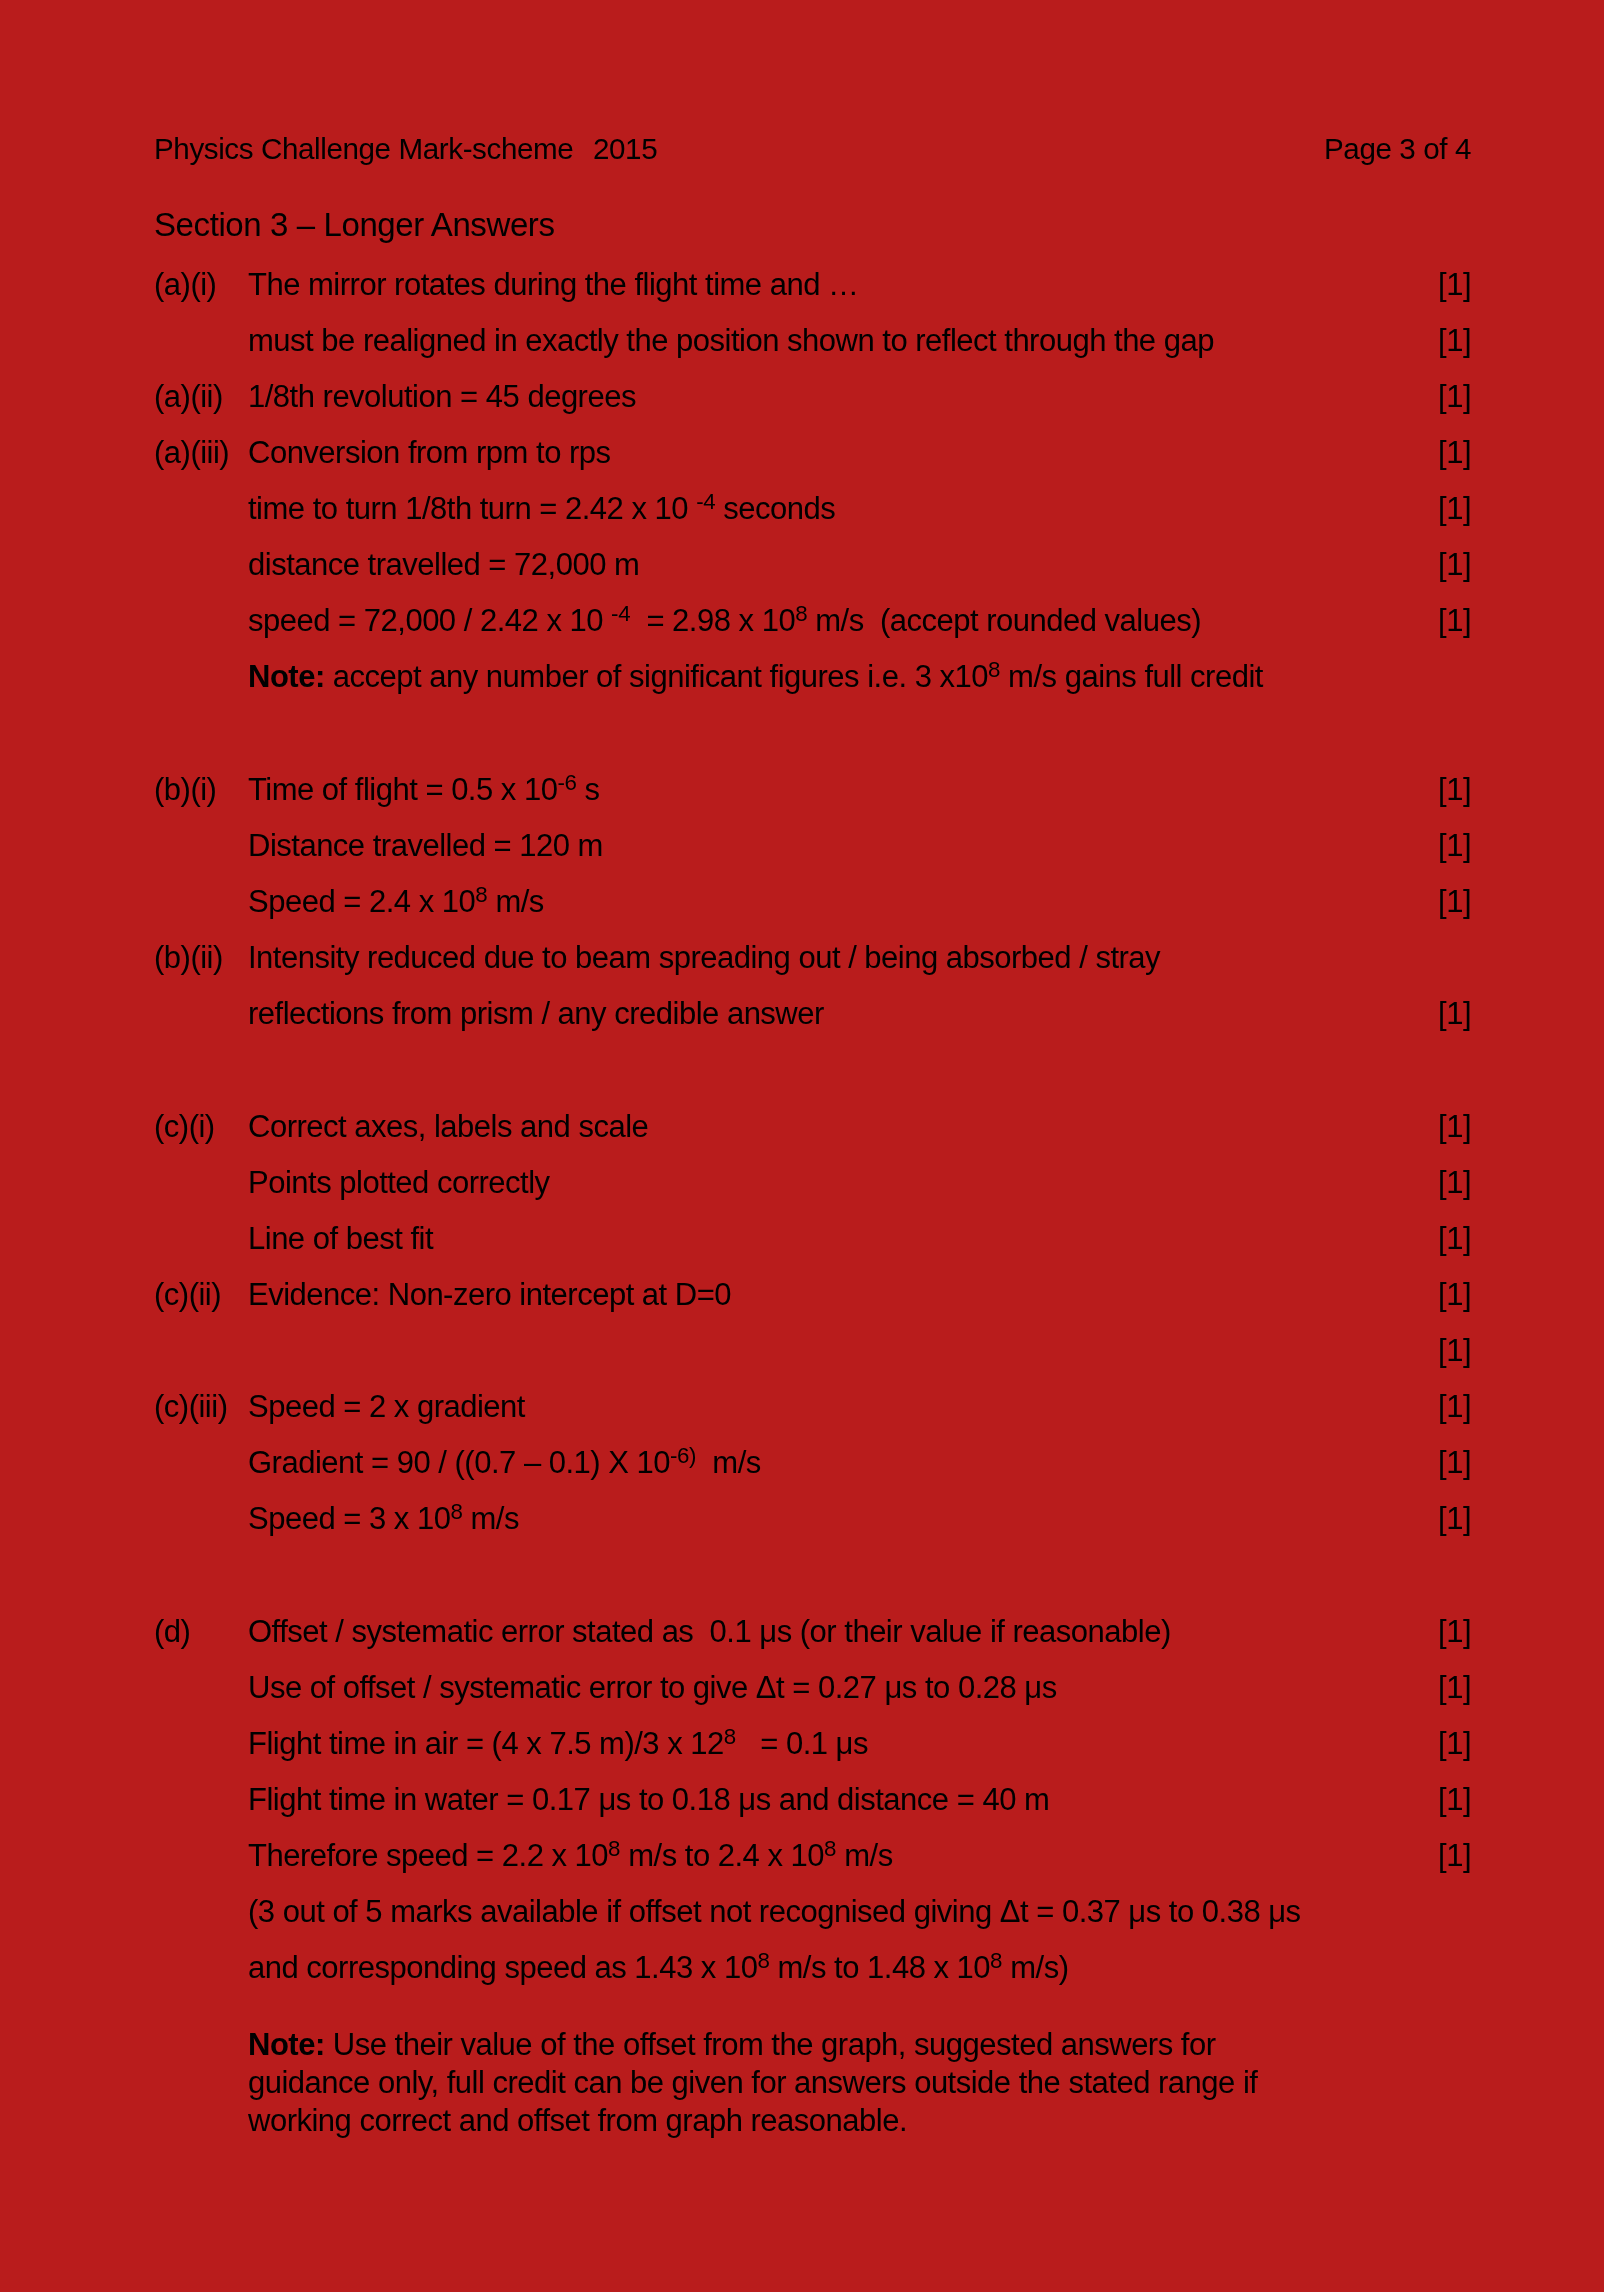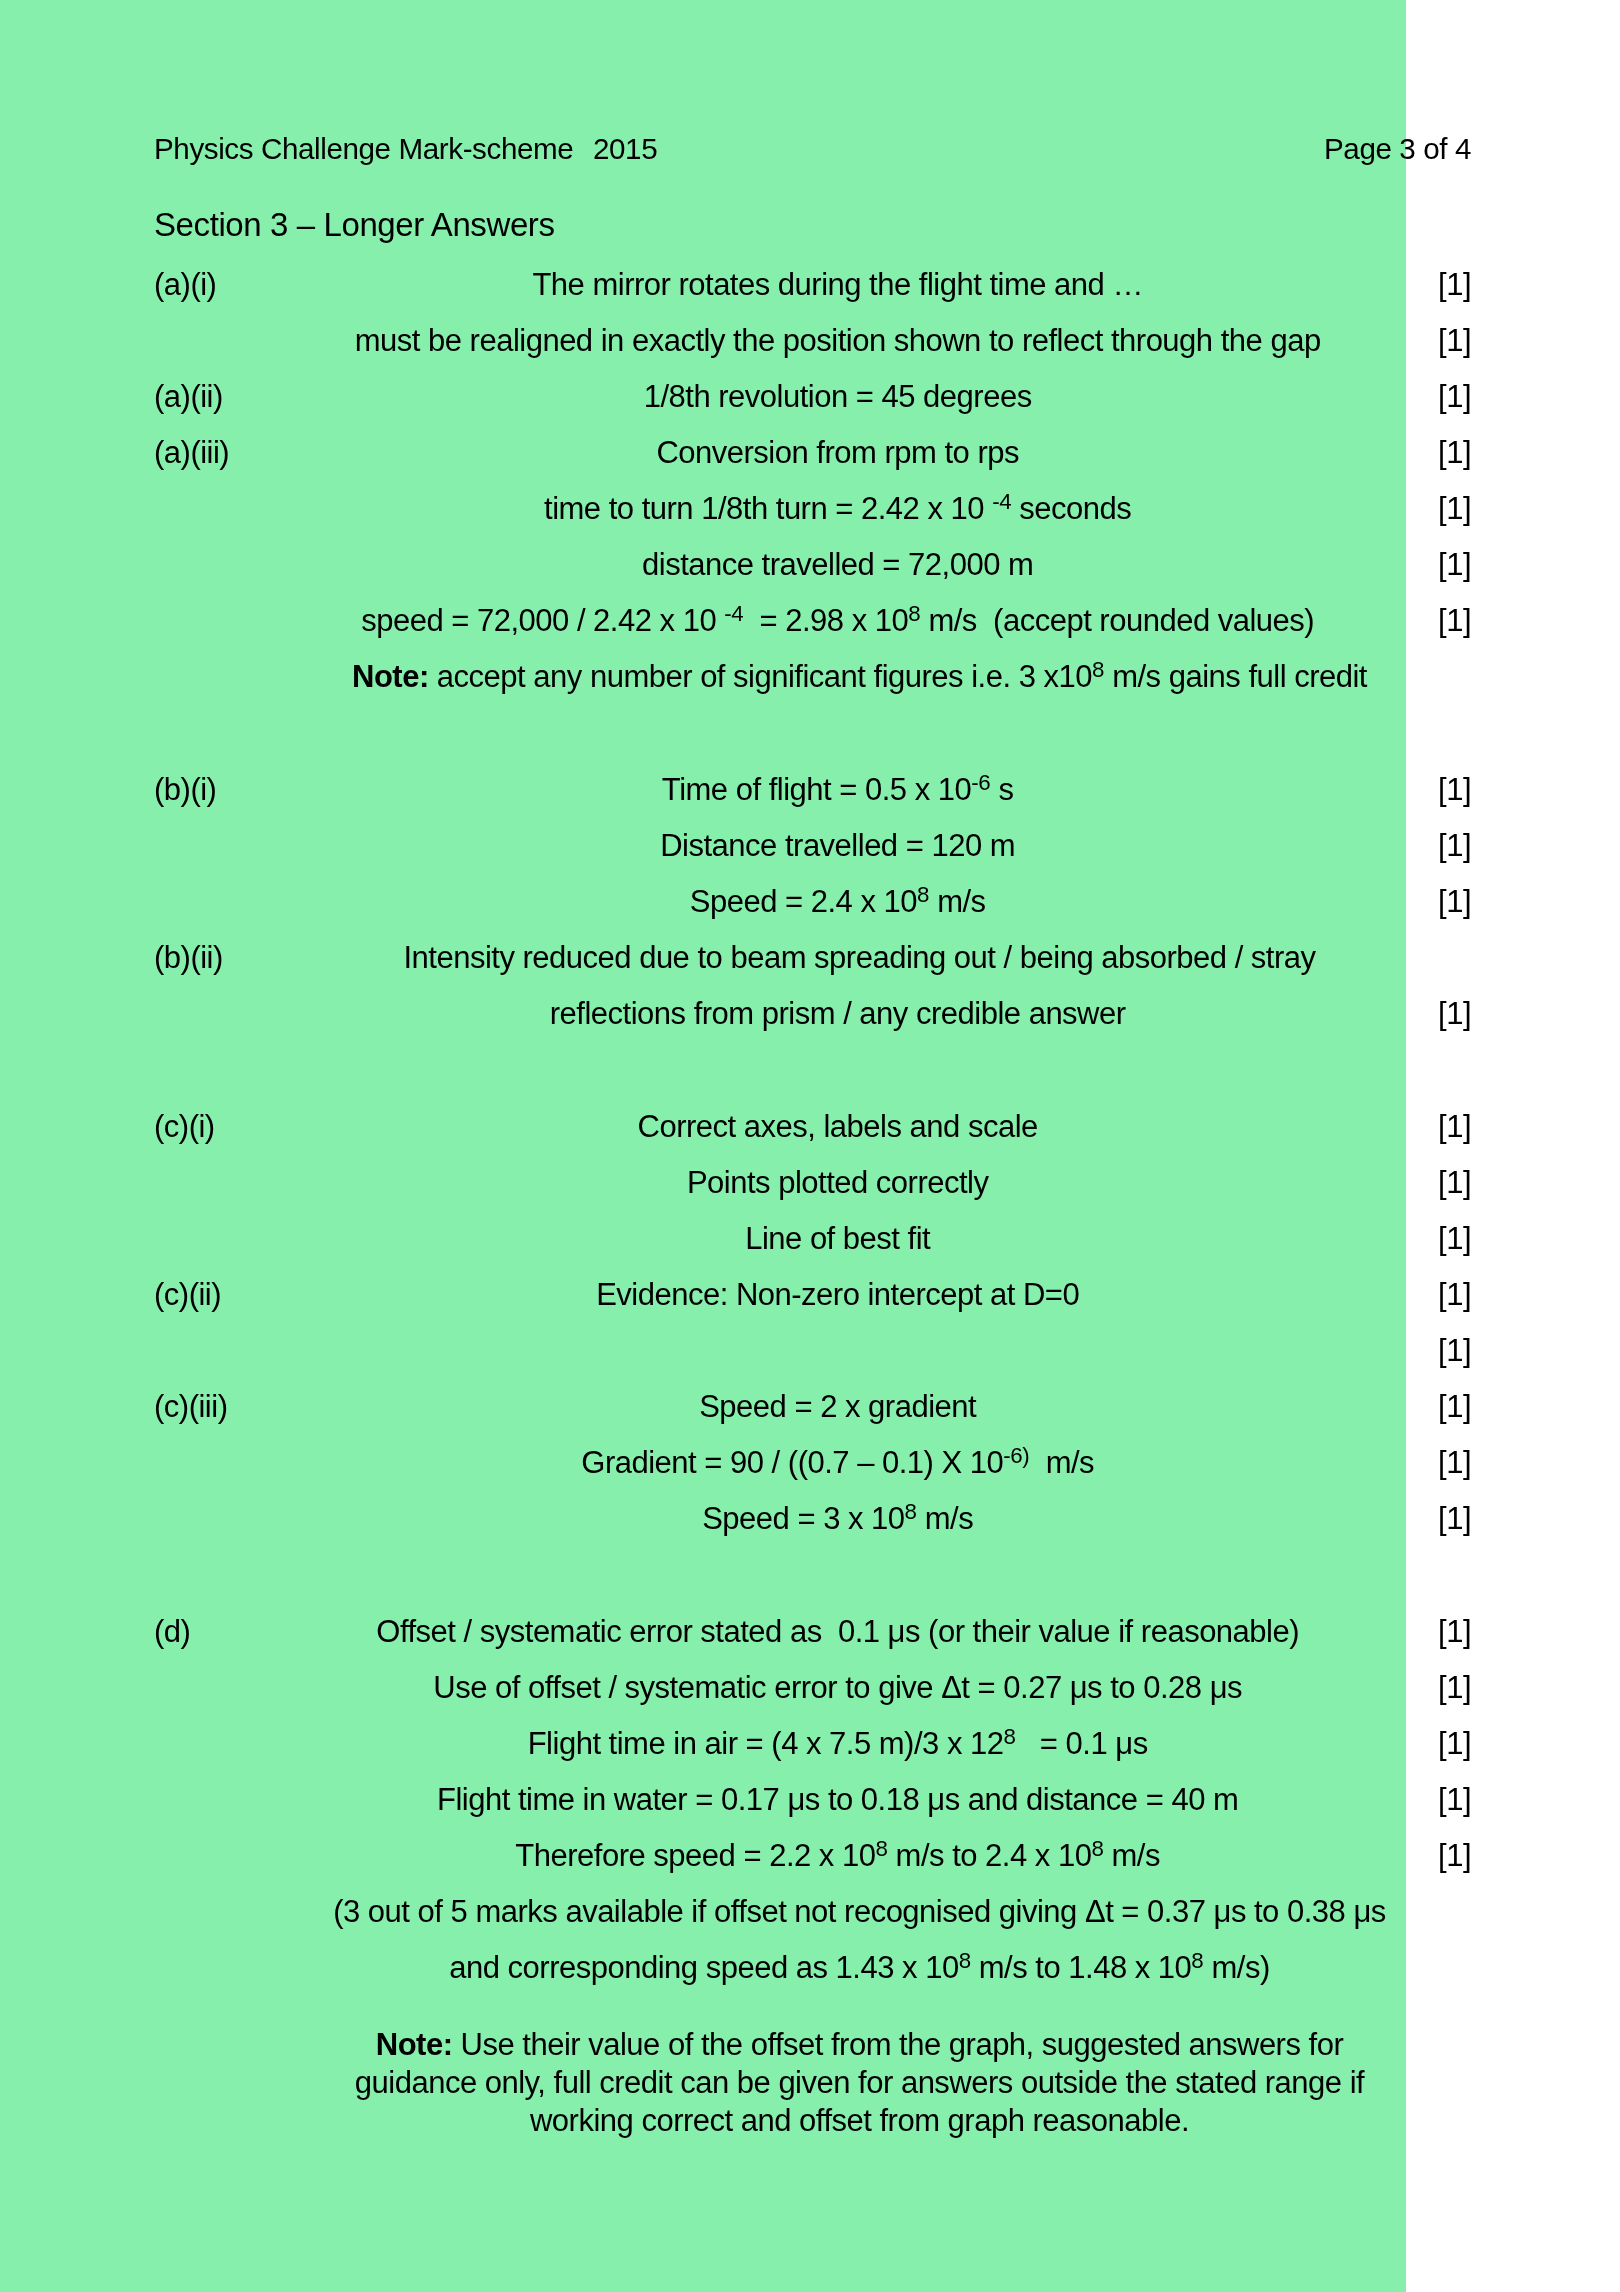--- a/index.html
+++ b/index.html
@@ -4,24 +4,24 @@
 <style>
   html, body { margin: 0; padding: 0; background: #ffffff; }
   body {
     width: 1620px; height: 2293px;
     color: #000;
     font-family: "Liberation Sans", "DejaVu Sans", sans-serif;
     overflow: hidden;
   }
   .page {
     position: relative;
-    width: 1406px; height: 2293px;
+    width: 1604px; height: 2293px;
     box-sizing: border-box;
     padding: 131px 149px 0 154px;
-    background: #86efac;
+    background: #b91c1c;
   }
   .hdr {
     display: flex;
     width: 1317px;
     font-size: 29.6px;
     line-height: 36px;
     letter-spacing: -0.4px;
   }
   .hdr .hl { flex: 1 1 0; text-align: left; }
   .hdr .hc { flex: 1 1 0; text-align: left; }
@@ -36,21 +36,21 @@
   .rows { margin-top: 12.5px; }
   .row {
     display: flex;
     width: 1317px;
     font-size: 31px;
     line-height: 56px;
     letter-spacing: -0.5px;
     white-space: nowrap;
   }
   .row .lbl { flex: 0 0 94px; }
-  .row .txt { flex: 1 1 auto; min-width: 0; text-align: center; }
+  .row .txt { flex: 1 1 auto; min-width: 0; }
   .row .mark { flex: 0 0 auto; margin-left: auto; text-align: right; padding-left: 10.7px; }
   .row sup {
     font-size: 0.72em;
     line-height: 0;
     position: relative;
     top: -0.42em;
     vertical-align: baseline;
     letter-spacing: -0.4px;
   }
   .row b { font-weight: bold; }

